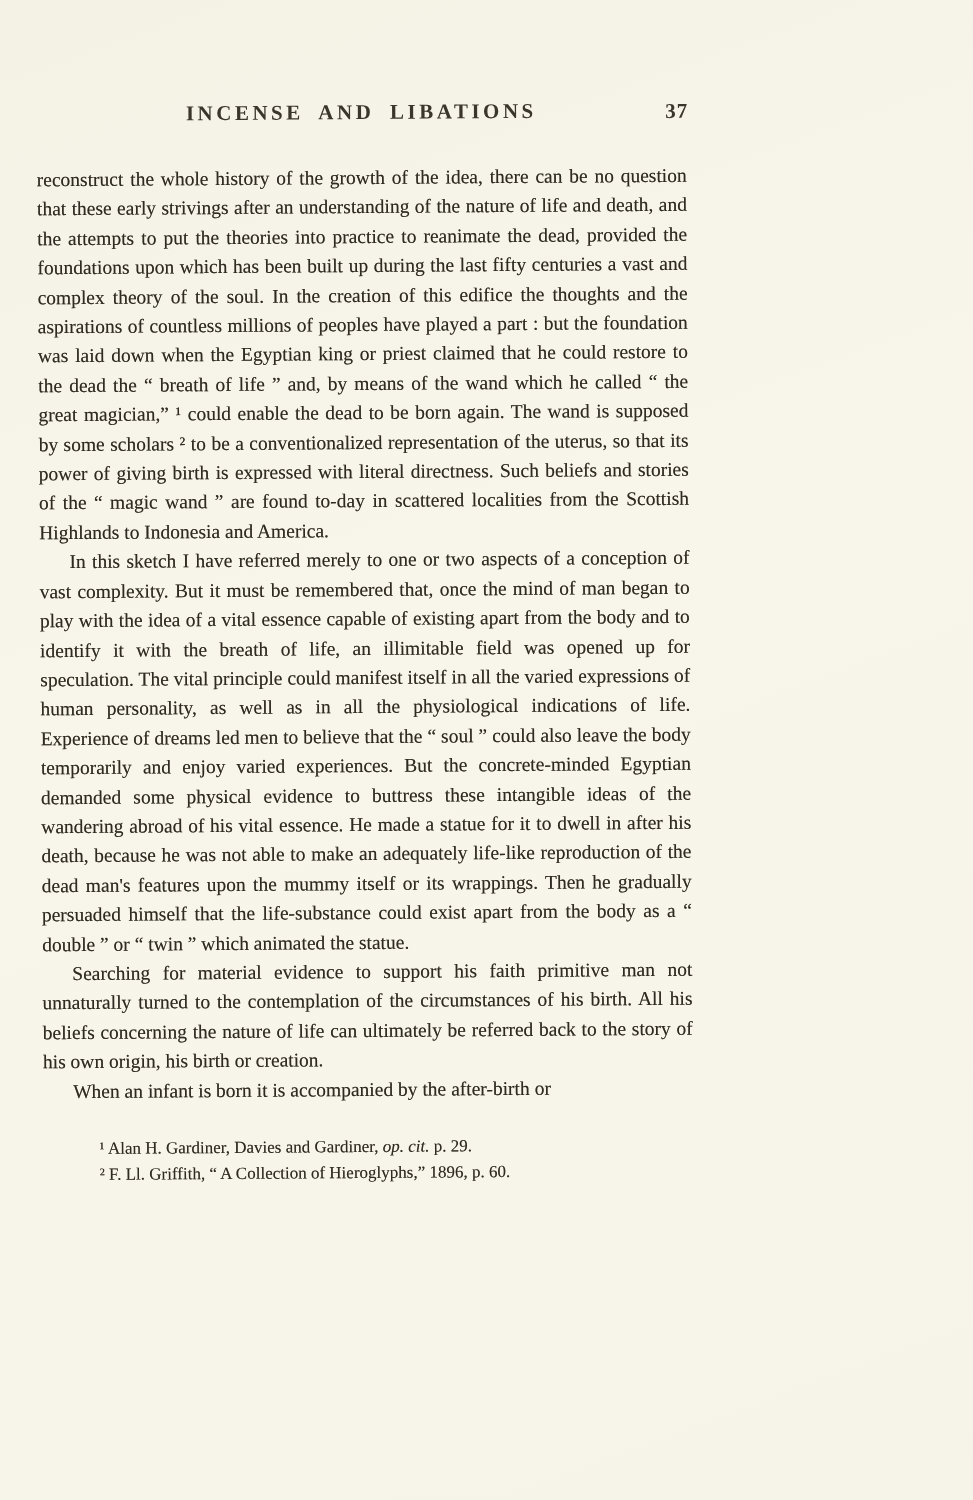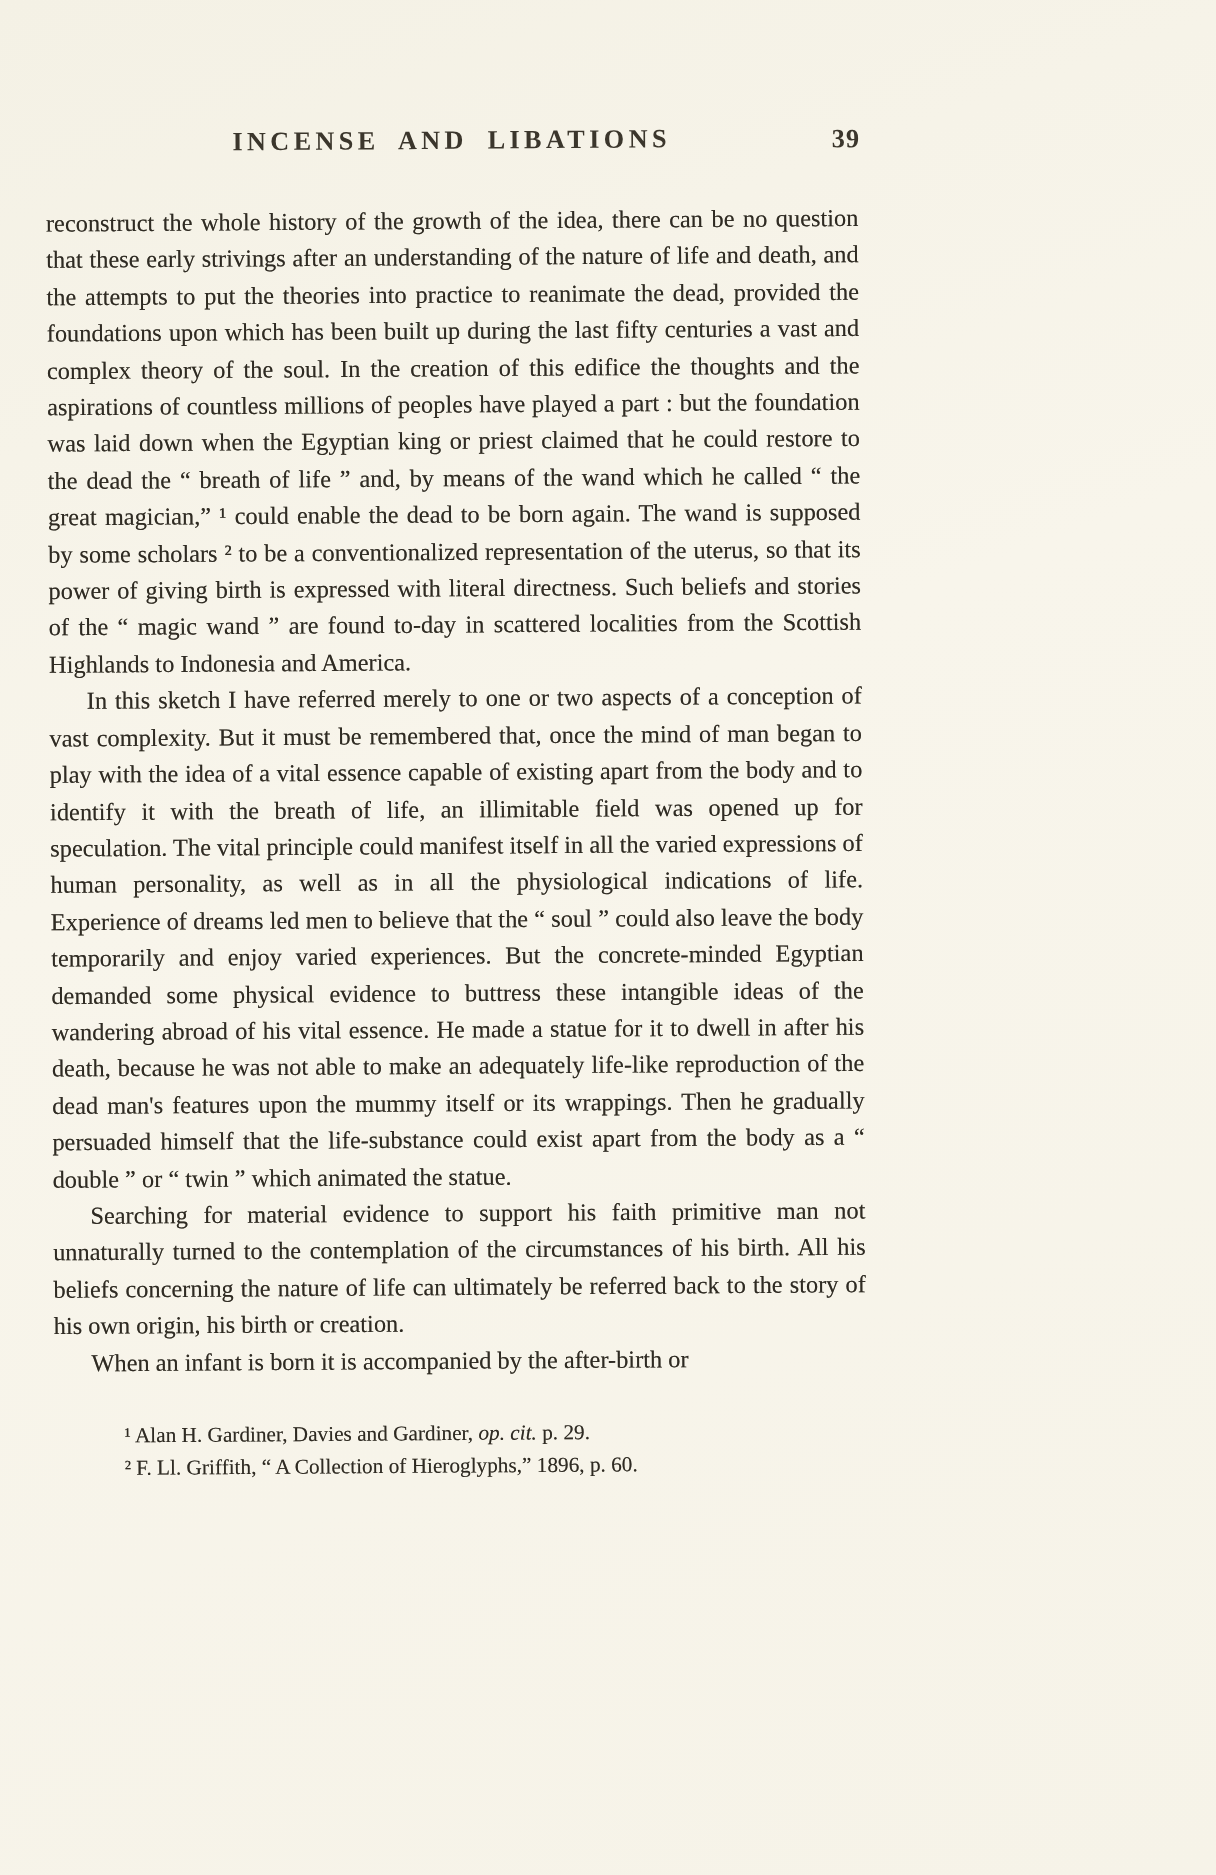--- a/index.html
+++ b/index.html
@@ -65,21 +65,21 @@
   }
 </style>
 </head>
 <body>
 
 <div class="page">
   <div class="text-block">
 
     <h1 class="page-header">
       <span>INCENSE AND LIBATIONS</span>
-      <span class="page-number">39</span>
+      <span class="page-number">37</span>
     </h1>
 
     <div class="body-text">
       <p>reconstruct the whole history of the growth of the idea, there can be no question that these early strivings after an understanding of the nature of life and death, and the attempts to put the theories into practice to reanimate the dead, provided the foundations upon which has been built up during the last fifty centuries a vast and complex theory of the soul.  In the creation of this edifice the thoughts and the aspirations of countless millions of peoples have played a part : but the foundation was laid down when the Egyptian king or priest claimed that he could restore to the dead the “ breath of life ” and, by means of the wand which he called “ the great magician,” ¹ could enable the dead to be born again.  The wand is supposed by some scholars ² to be a conventionalized representation of the uterus, so that its power of giving birth is expressed with literal directness.  Such beliefs and stories of the “ magic wand ”  are found to-day in scattered localities from the Scottish Highlands to Indonesia and America.</p>
       <p class="indent">In this sketch I have referred merely to one or two aspects of a conception of vast complexity.  But it must be remembered that, once the mind of man began to play with the idea of a vital essence capable of existing apart from the body and to identify it with the breath of life, an illimitable field was opened up for speculation.  The vital principle could manifest itself in all the varied expressions of human personality, as well as in all the physiological indications of life.  Experience of dreams led men to believe that the “ soul ” could also leave the body temporarily and enjoy varied experiences.  But the concrete-minded Egyptian demanded some physical evidence to buttress these intangible ideas of the wandering abroad of his vital essence.  He made a statue for it to dwell in after his death, because he was not able to make an adequately life-like reproduction of the dead man's features upon the mummy itself or its wrappings.  Then he gradually persuaded himself that the life-substance could exist apart from the body as a “ double ” or “ twin ” which animated the statue.</p>
       <p class="indent">Searching for material evidence to support his faith primitive man not unnaturally turned to the contemplation of the circumstances of his birth.  All his beliefs concerning the nature of life can ultimately be referred back to the story of his own origin, his birth or creation.</p>
       <p class="indent">When an infant is born it is accompanied by the after-birth or</p>
     </div>
 
     <div class="footnotes">

